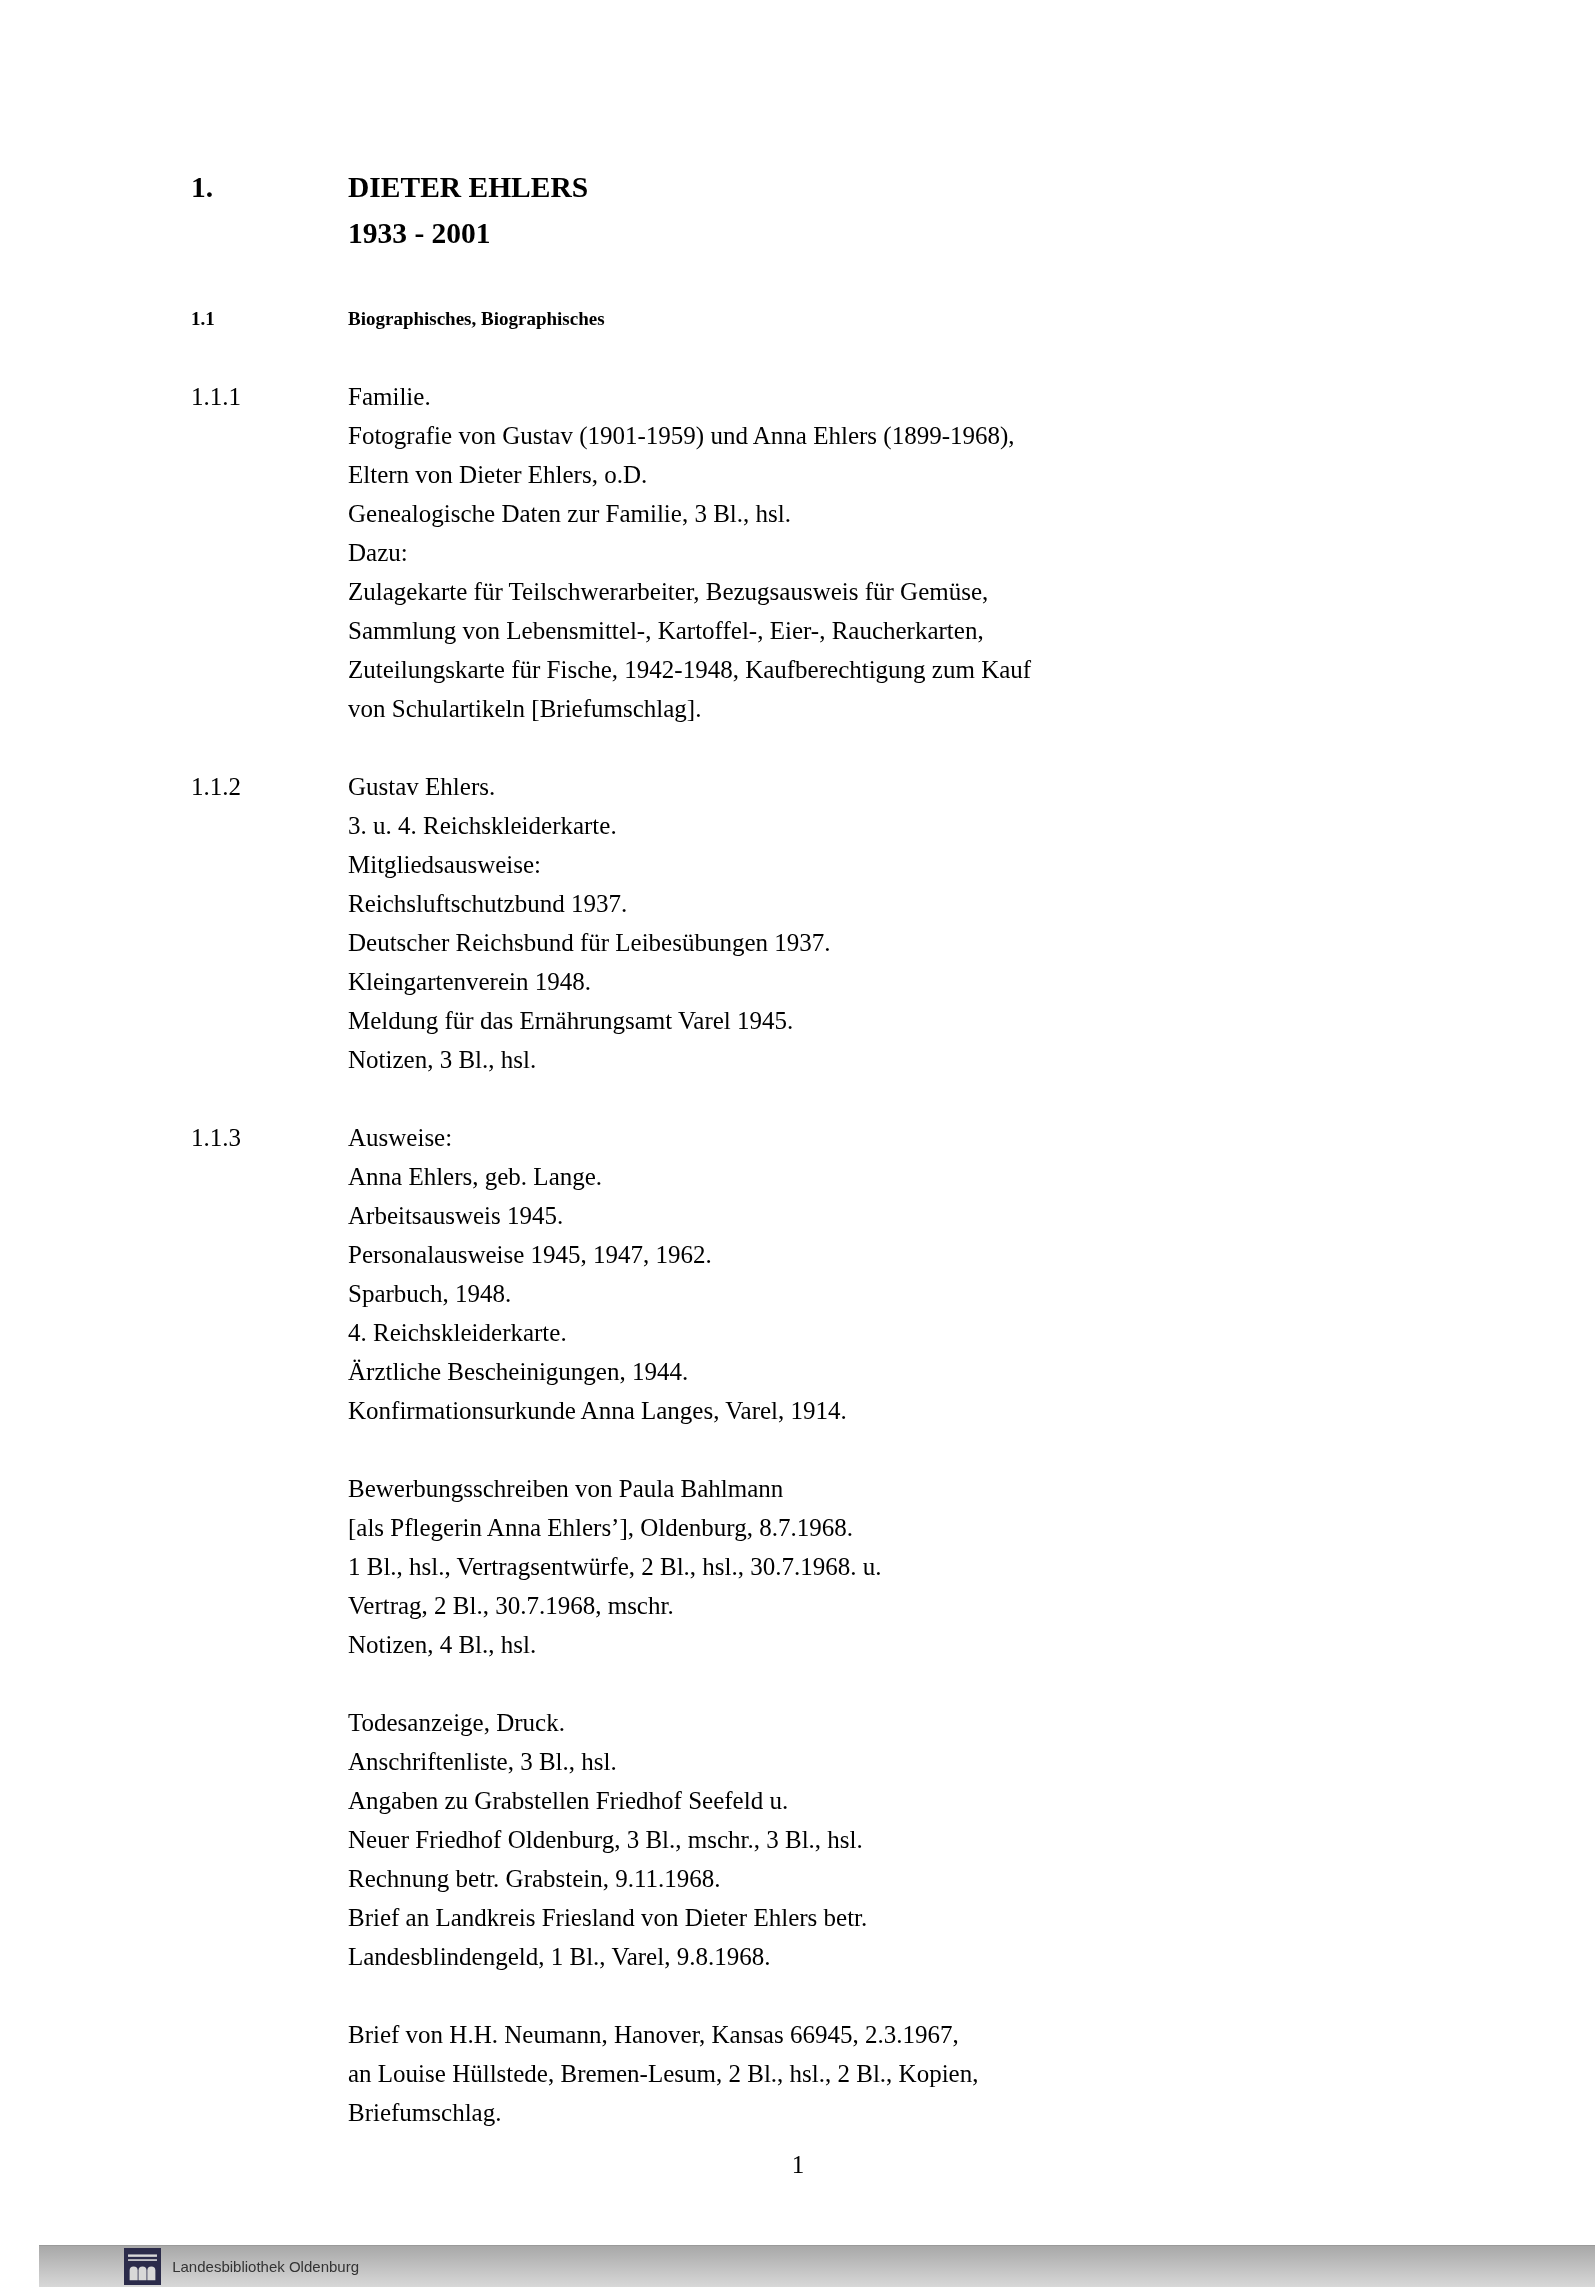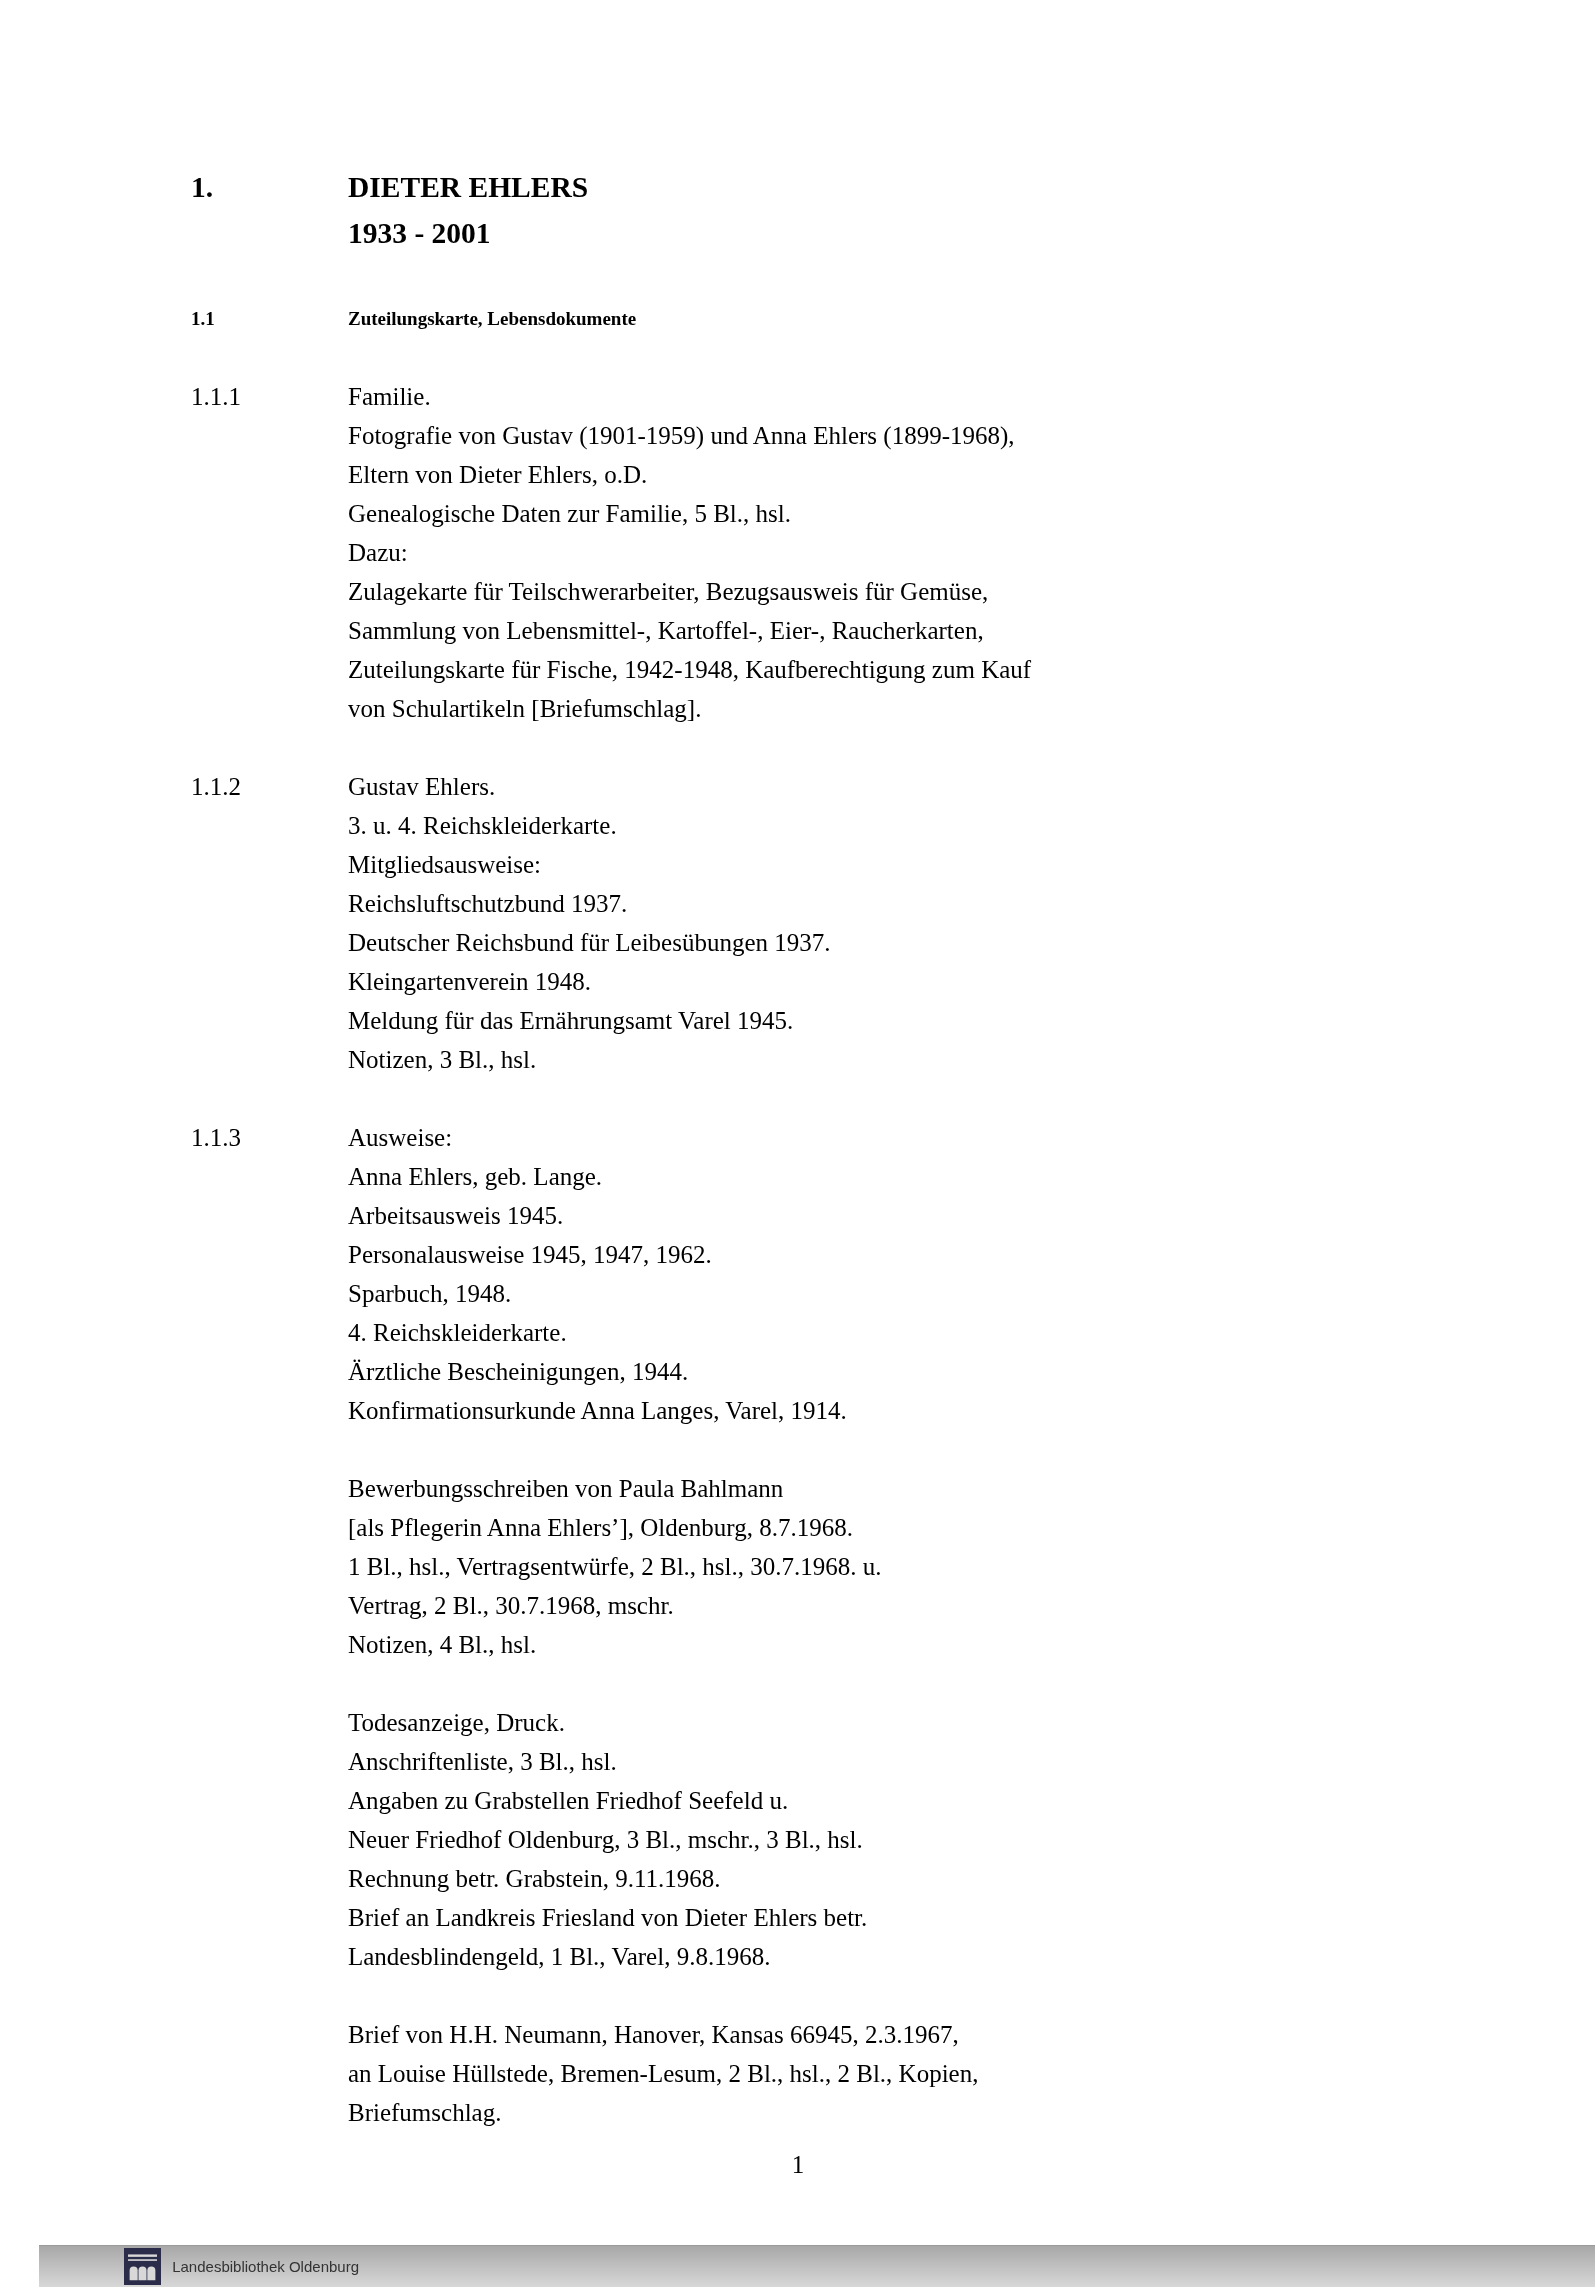--- a/index.html
+++ b/index.html
@@ -95,32 +95,32 @@
           <div class="text-block">
             <div class="text-line">DIETER EHLERS</div>
             <div class="text-line">1933 - 2001</div>
           </div>
         </div>
       </div>
       <div class="section-row style-heading">
         <div class="section-number">1.1</div>
         <div class="section-text">
           <div class="text-block">
-            <div class="text-line">Zuteilungskarte, Lebensdokumente</div>
+            <div class="text-line">Biographisches, Biographisches</div>
           </div>
         </div>
       </div>
       <div class="section-row style-body">
         <div class="section-number">1.1.1</div>
         <div class="section-text">
           <div class="text-block">
             <div class="text-line">Familie.</div>
             <div class="text-line">Fotografie von Gustav (1901-1959) und Anna Ehlers (1899-1968),</div>
             <div class="text-line">Eltern von Dieter Ehlers, o.D.</div>
-            <div class="text-line">Genealogische Daten zur Familie, 5 Bl., hsl.</div>
+            <div class="text-line">Genealogische Daten zur Familie, 3 Bl., hsl.</div>
             <div class="text-line">Dazu:</div>
             <div class="text-line">Zulagekarte für Teilschwerarbeiter, Bezugsausweis für Gemüse,</div>
             <div class="text-line">Sammlung von Lebensmittel-, Kartoffel-, Eier-, Raucherkarten,</div>
             <div class="text-line">Zuteilungskarte für Fische, 1942-1948, Kaufberechtigung zum Kauf</div>
             <div class="text-line">von Schulartikeln [Briefumschlag].</div>
           </div>
         </div>
       </div>
       <div class="section-row style-body">
         <div class="section-number">1.1.2</div>

